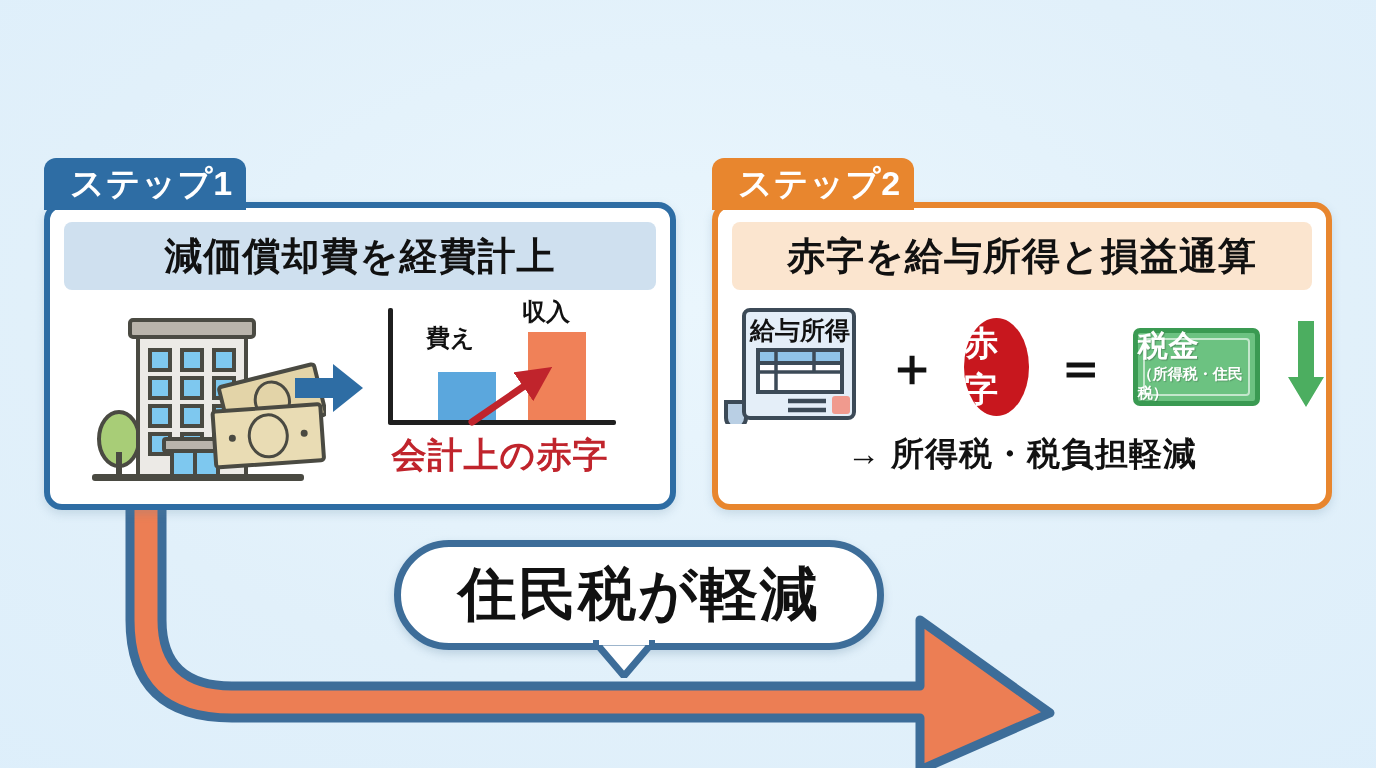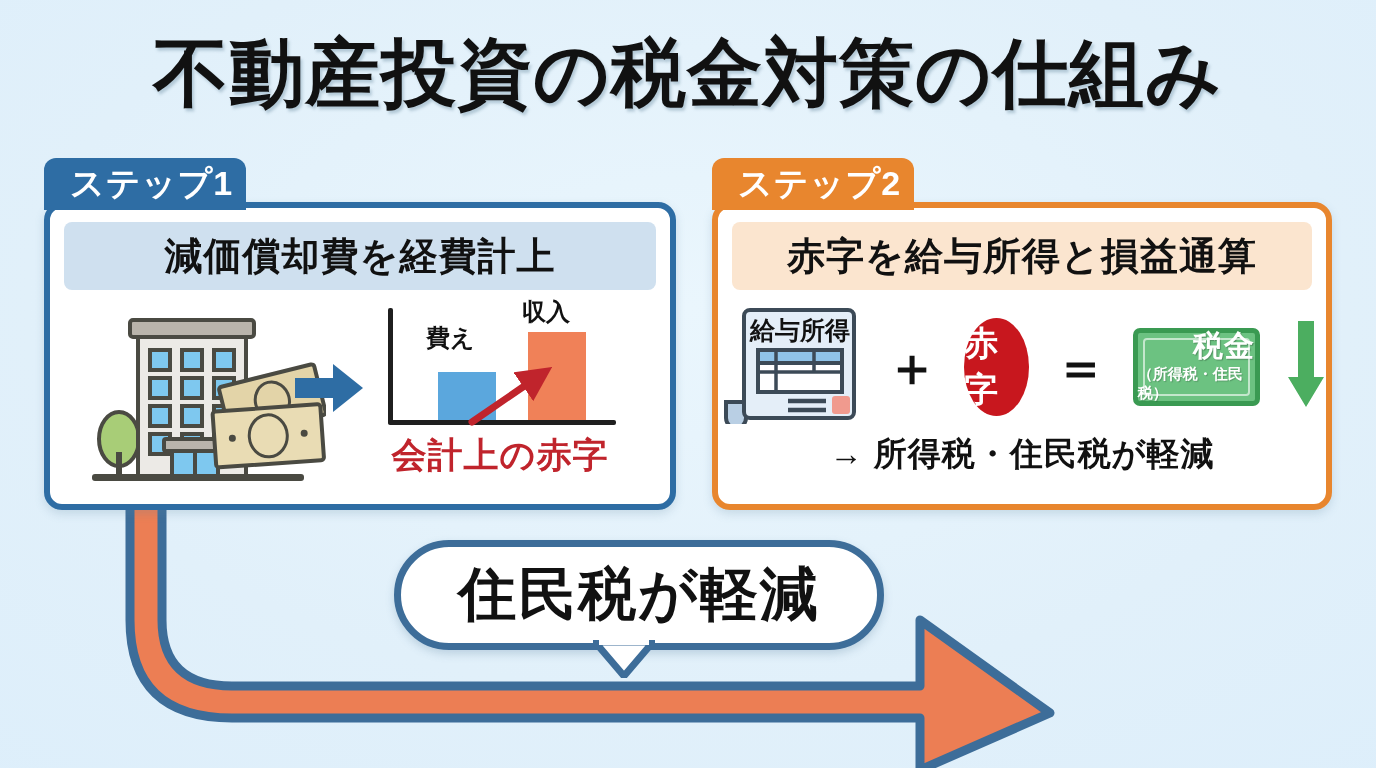--- a/index.html
+++ b/index.html
@@ -91,21 +91,21 @@
   .op { font-size:52px; font-weight:bold; color:#111; line-height:1; }
   .redcircle {
     width:98px; height:98px; border-radius:50%;
     background:#c8171e;
     display:flex; align-items:center; justify-content:center;
     color:#fff; font-size:34px; font-weight:bold; letter-spacing:1px;
   }
   .note {
     width:188px; height:78px; border:5px solid #3a9a52; border-radius:7px;
     background:#6cc281;
-    display:flex; flex-direction:column; align-items:flex-end; justify-content:center;
+    display:flex; flex-direction:column; align-items:flex-start; justify-content:center;
     position:relative; color:#fff;
   }
   .note:before{
     content:""; position:absolute; inset:5px; border:2px solid rgba(255,255,255,.6);
     border-radius:4px; pointer-events:none;
   }
   .note-t { font-size:30px; font-weight:bold; letter-spacing:1px; line-height:1;
             text-shadow:1px 1px 1px rgba(0,0,0,.25); }
   .note-s { font-size:15px; font-weight:bold; margin-top:4px; letter-spacing:0px;
             text-shadow:1px 1px 1px rgba(0,0,0,.2); }
@@ -129,21 +129,20 @@
   .bubble-text {
     font-size:58px; font-weight:bold; color:#111; letter-spacing:2px; white-space:nowrap;
   }
   .bubble-tail { position:absolute; left:593px; top:640px; z-index:6; }
 </style>
 </head>
 <body>
 
 <div class="stage">
 
-  <div class="title">不動産投資の税金対策の仕組み</div>
 
   <div class="step" id="step1">
     <div class="step-tab">ステップ1</div>
     <div class="step-body">
       <div class="step-sub">減価償却費を経費計上</div>
 
       <div class="art">
 
         <div class="bld">
           <svg width="240" height="175" viewBox="0 0 240 175">
@@ -259,21 +258,21 @@
             <div class="note-s">（所得税・住民税）</div>
           </div>
 
           <div>
             <svg width="40" height="92" viewBox="0 0 40 92">
               <path d="M12,2 L28,2 L28,58 L38,58 L20,88 L2,58 L12,58 Z" fill="#4cae60"></path>
             </svg>
           </div>
         </div>
 
-        <div class="step2-foot">→ 所得税・住民税が軽減</div>
+        <div class="step2-foot">→ 所得税・税負担軽減</div>
       </div>
     </div>
   </div>
 
   <div class="bigarrow">
     <svg width="1000" height="300" viewBox="0 0 1000 300">
       <path d="
         M 42,6
         L 42,150
         Q 42,216 112,216

